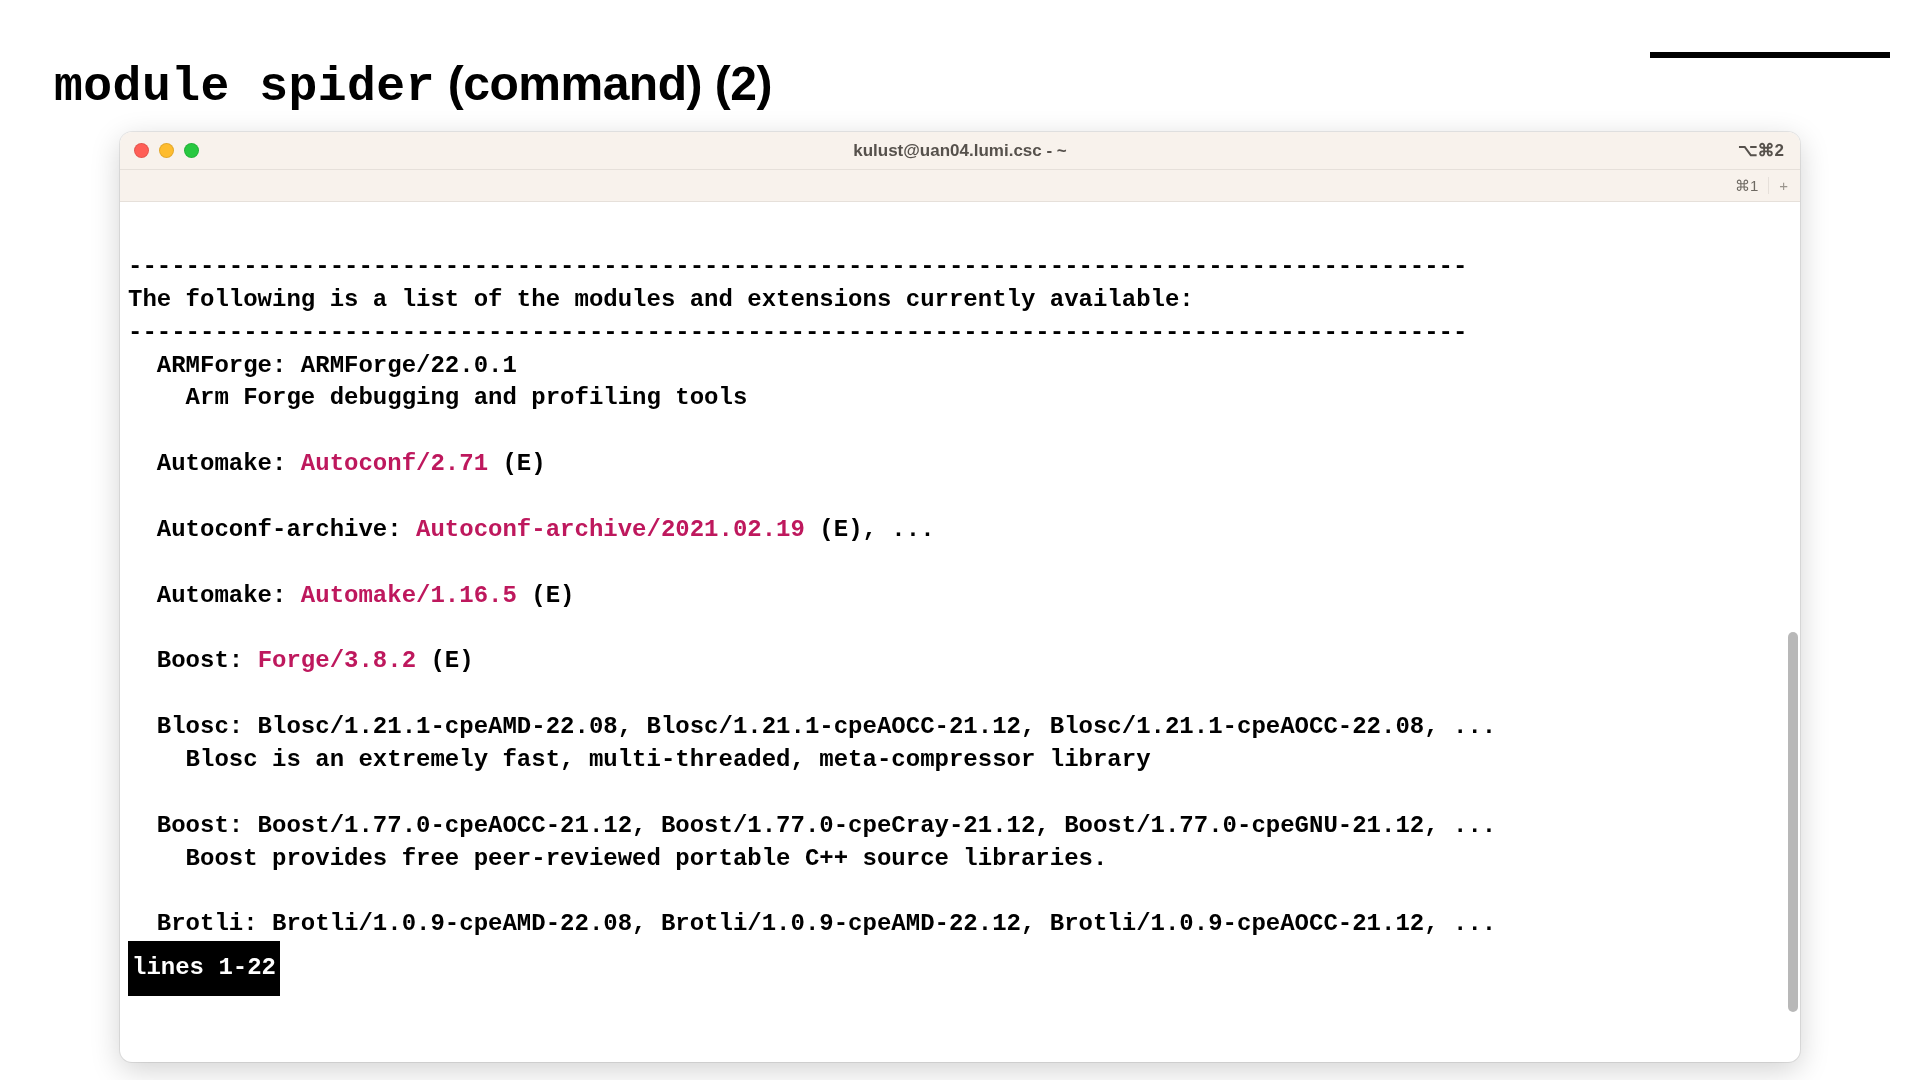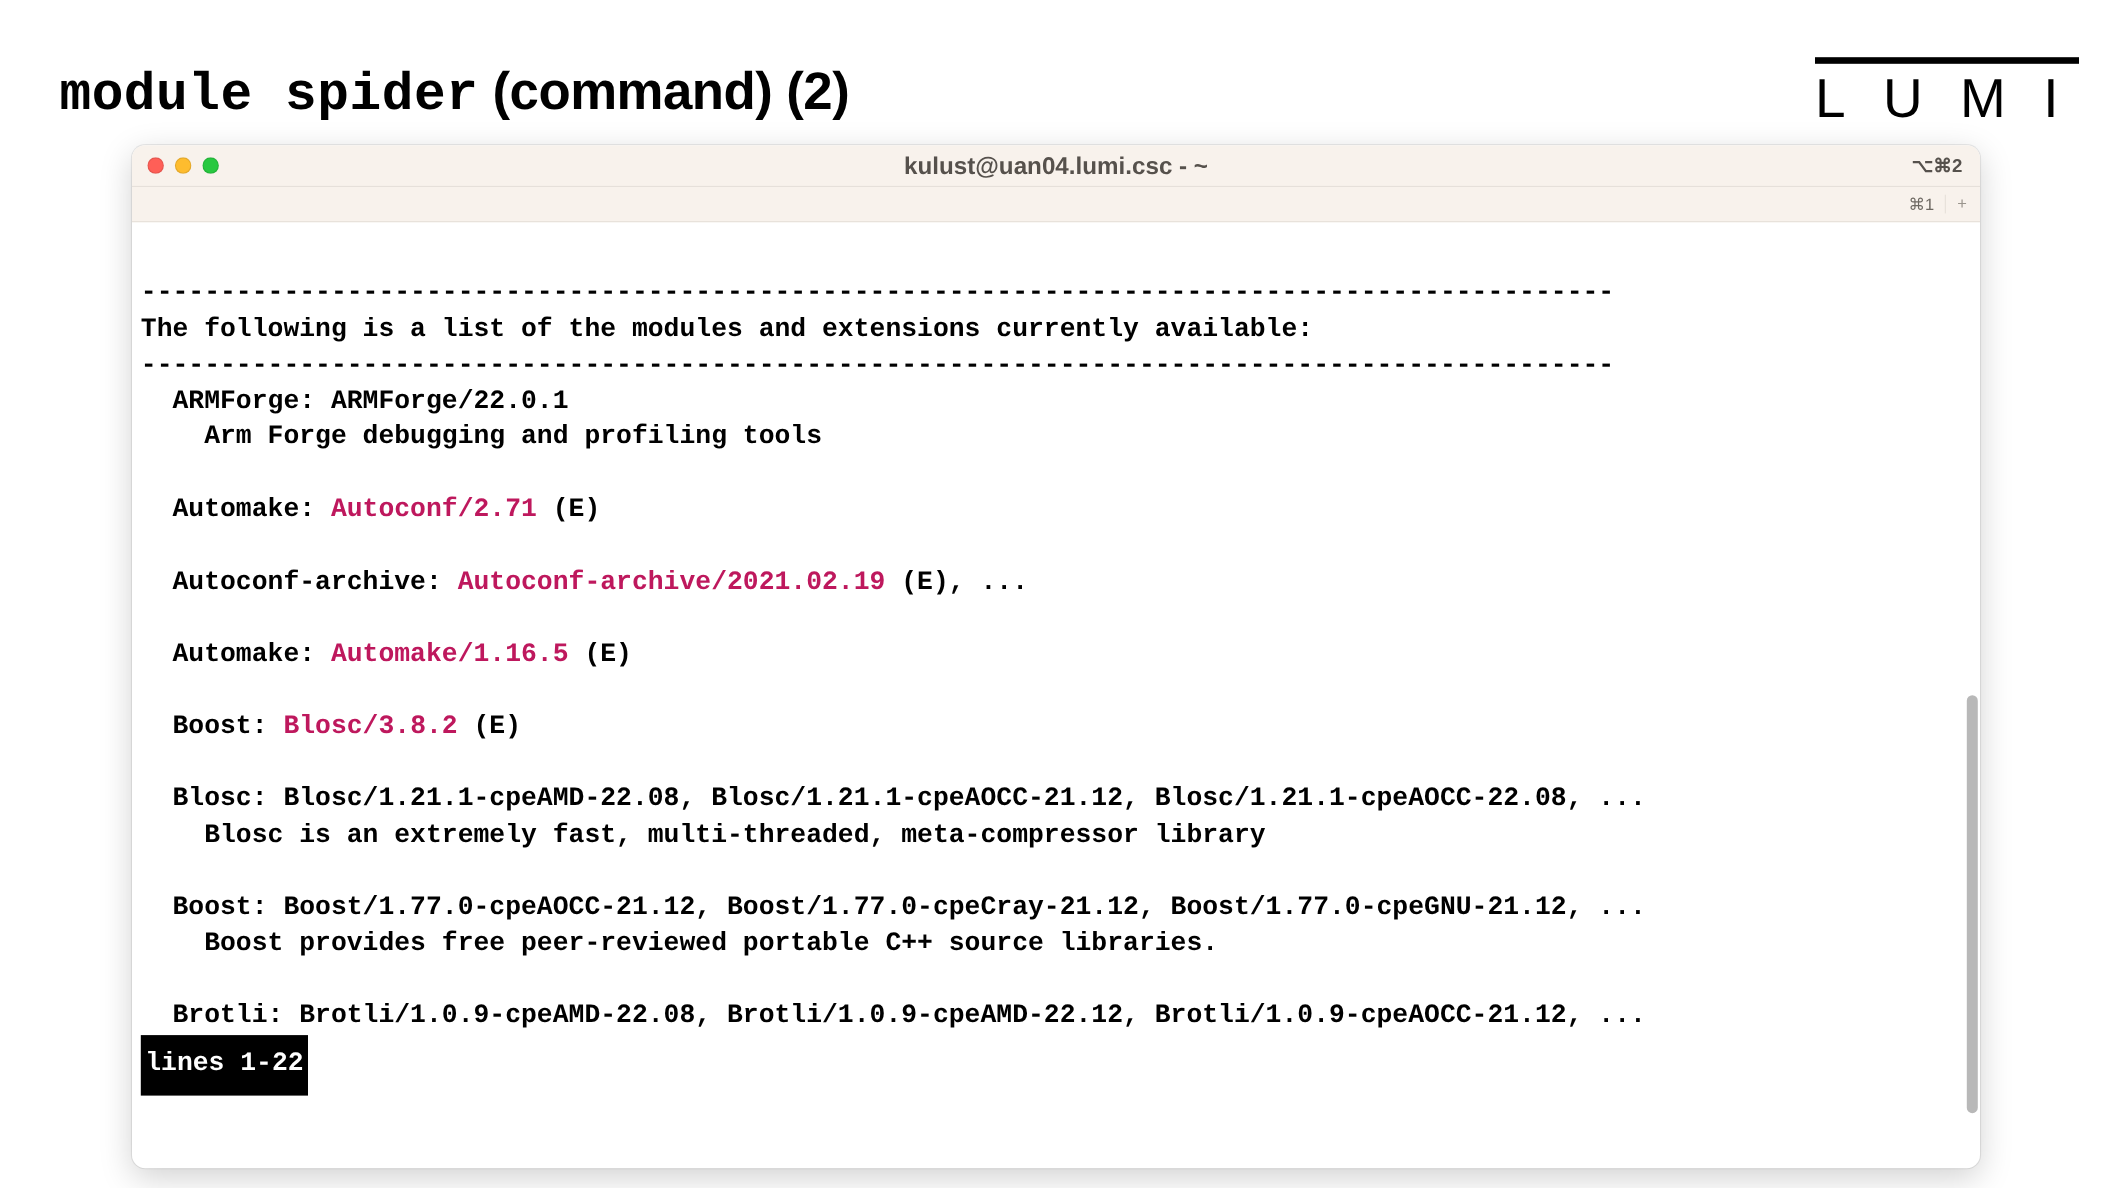--- a/index.html
+++ b/index.html
@@ -77,21 +77,21 @@
     height: 15px;
     border-radius: 50%;
   }
   .dot.red { background: #ff5f57; border:1px solid rgba(0,0,0,0.1);}
   .dot.yellow { background: #febc2e; border:1px solid rgba(0,0,0,0.1);}
   .dot.green { background: #28c840; border:1px solid rgba(0,0,0,0.1);}
   .titlebar-title {
     position: absolute;
     left:0; right:0;
     text-align: center;
-    font-size: 22px;
+    font-size: 17px;
     font-weight: 700;
     color: #56514c;
   }
   .titlebar-right {
     position: absolute;
     right: 16px;
     font-size: 17px;
     font-weight: 700;
     color: #56514c;
   }
@@ -158,21 +158,20 @@
 </style>
 </head>
 <body>
 
 <div class="slide-title">
   <span>module spider</span><span class="paren"> (command) (2)</span>
 </div>
 
 <div class="logo">
   <div class="logo-bar"></div>
-  <div class="logo-text">LUMI</div>
 </div>
 
 <div class="term-window">
 
   <div class="titlebar">
     <div class="traffic-lights">
       <div class="dot red"></div>
       <div class="dot yellow"></div>
       <div class="dot green"></div>
     </div>
@@ -193,21 +192,21 @@
 <span>---------------------------------------------------------------------------------------------</span>
 <span>  ARMForge: ARMForge/22.0.1</span>
 <span>    Arm Forge debugging and profiling tools</span>
 
 <span>  Automake: </span><span class="blue">Autoconf/2.71</span><span> (E)</span>
 
 <span>  Autoconf-archive: </span><span class="blue">Autoconf-archive/2021.02.19</span><span> (E), ...</span>
 
 <span>  Automake: </span><span class="blue">Automake/1.16.5</span><span> (E)</span>
 
-<span>  Boost: </span><span class="blue">Blosc/3.8.2</span><span> (E)</span>
+<span>  Boost: </span><span class="blue">Forge/3.8.2</span><span> (E)</span>
 
 <span>  Blosc: Blosc/1.21.1-cpeAMD-22.08, Blosc/1.21.1-cpeAOCC-21.12, Blosc/1.21.1-cpeAOCC-22.08, ...</span>
 <span>    Blosc is an extremely fast, multi-threaded, meta-compressor library</span>
 
 <span>  Boost: Boost/1.77.0-cpeAOCC-21.12, Boost/1.77.0-cpeCray-21.12, Boost/1.77.0-cpeGNU-21.12, ...</span>
 <span>    Boost provides free peer-reviewed portable C++ source libraries.</span>
 
 <span>  Brotli: Brotli/1.0.9-cpeAMD-22.08, Brotli/1.0.9-cpeAMD-22.12, Brotli/1.0.9-cpeAOCC-21.12, ...</span>
 <span class="pager-status">lines 1-22</span></div>
 

